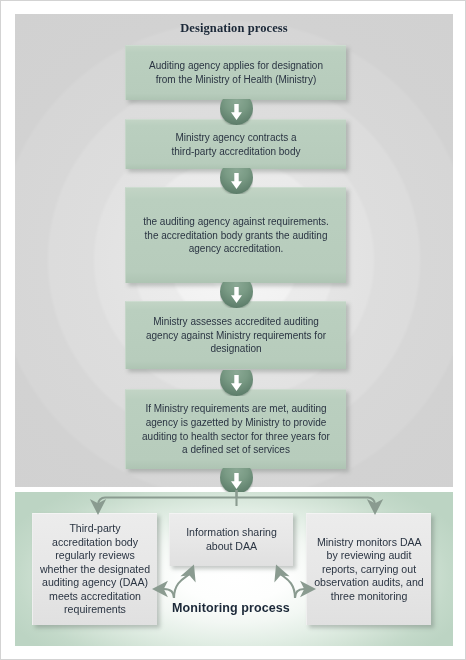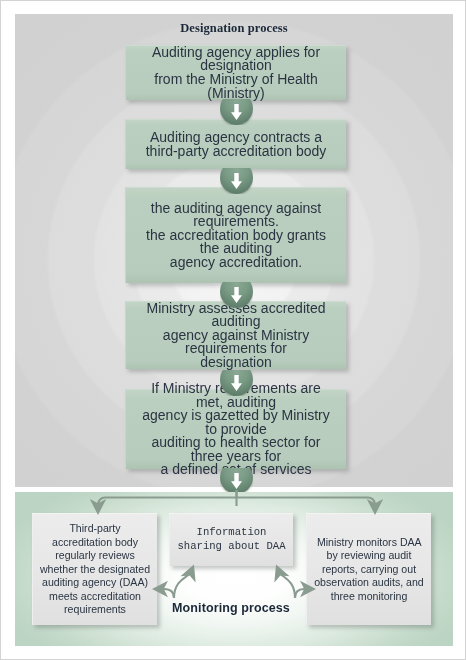--- a/index.html
+++ b/index.html
@@ -86,21 +86,21 @@
     box-sizing: border-box;
     background: linear-gradient(180deg, #c2d4c5 0%, #bacfbf 12%, #b7ccbc 88%, #aec4b3 100%);
     border-top: 1px solid #cddcd0;
     border-left: 1px solid #c6d6c9;
     box-shadow: 3px 3px 4px rgba(90,100,95,.33);
     display: flex;
     align-items: center;
     justify-content: center;
     padding: 4px 10px;
     color: #2a3442;
-    font-size: 14px;
+    font-size: 10px;
     line-height: 13.6px;
     text-align: center;
   }
   .pbox .t { display: block; }
 
   #box-apply    { top: 44px;  height: 55px; }
   #box-contract { top: 118px; height: 50px; }
   #box-assess   { top: 186px; height: 96px; }
   #box-ministry { top: 300px; height: 68px; }
   #box-gazette  { top: 388px; height: 80px; }
@@ -140,21 +140,21 @@
     display: flex;
     align-items: center;
     justify-content: center;
     padding: 4px 6px;
     color: #2a3442;
     font-size: 10.6px;
     line-height: 13.6px;
     text-align: center;
   }
   #box-tpab    { left: 31px;  top: 512px; width: 125px; height: 112px; }
-  #box-info    { left: 168px; top: 512px; width: 124px; height: 53px; font-family: Liberation Mono, monospace;  }
+  #box-info    { left: 168px; top: 512px; width: 124px; height: 53px;  }
   #box-monitor { left: 305px; top: 512px; width: 125px; height: 112px; }
 
   
   #connectors {
     position: absolute;
     left: 0; top: 0;
     width: 466px; height: 660px;
     pointer-events: none;
   }
 </style>
@@ -169,21 +169,21 @@
 
   <div class="pbox" id="box-apply">
     <span>
       <span class="t">Auditing agency applies for designation</span>
       <span class="t">from the Ministry of Health (Ministry)</span>
     </span>
   </div>
 
   <div class="pbox" id="box-contract">
     <span>
-      <span class="t">Auditing agency contracts a</span>
+      <span class="t">Ministry agency contracts a</span>
       <span class="t">third-party accreditation body</span>
     </span>
   </div>
 
   <div class="pbox" id="box-assess">
     <span>
       <span class="t">the auditing agency against requirements.</span>
       <span class="t">the accreditation body grants the auditing</span>
       <span class="t">agency accreditation.</span>
     </span>

